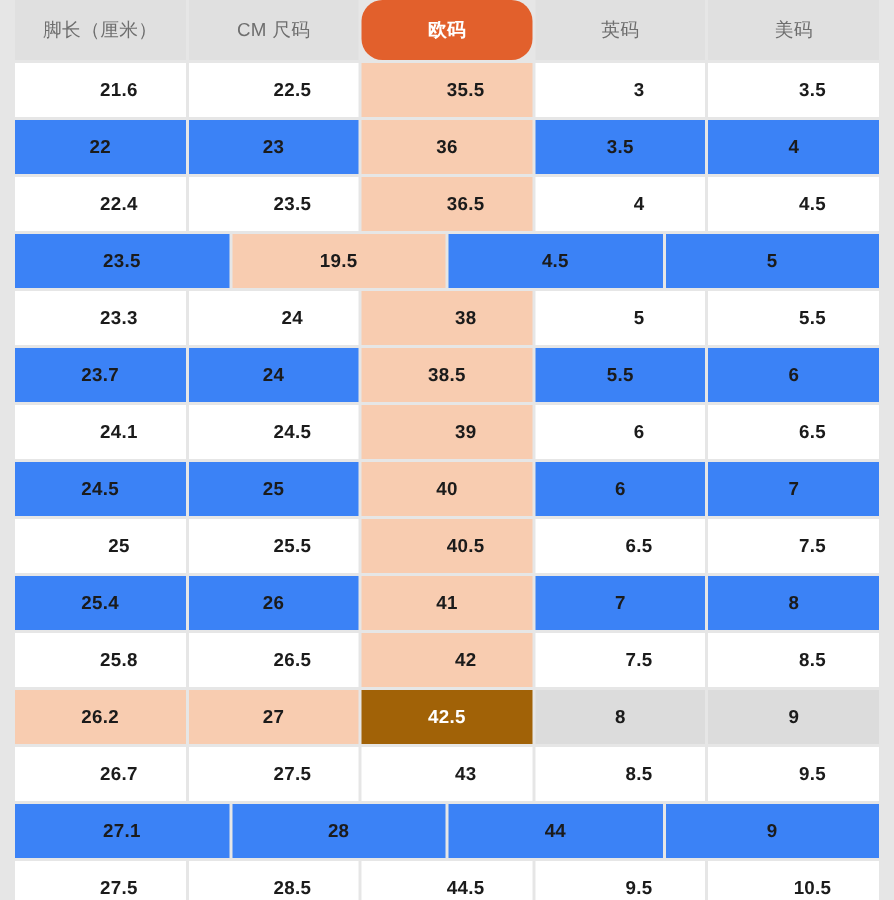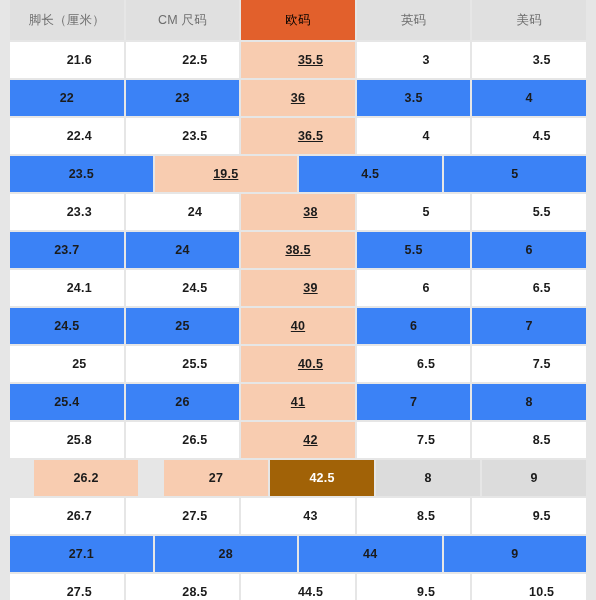--- a/index.html
+++ b/index.html
@@ -60,34 +60,35 @@
   }
   .row.header .cell {
     height: 40px;
     background: #e0e0e0;
     color: #6e6e6e;
     font-weight: normal;
     font-size: 12.5px;
   }
   .row.header .cell.accent {
     background: #e2602c;
-    color: #000000;
-    font-weight: normal;
+    color: #ffffff;
+    font-weight: bold;
+    border-radius: 14px;
   }
 
   
   .row.odd .cell { background: #ffffff; padding-left: 25px; }
   .row.even .cell { background: #3b82f6; }
 
   
-  .cell.euro-band { background: #f8ccb0 !important; text-decoration: underline; }
+  .cell.euro-band { background: #f8ccb0 !important; }
 
   
   .row.selected .cell { background: #dcdcdc; }
-  .row.selected .cell.soft { background: #f8ccb0; margin-left: 24px; }
+  .row.selected .cell.soft { background: #f8ccb0; }
   .row.selected .cell.strong {
     background: #a16207;
     color: #ffffff;
   }
 </style>
 </head>
 <body>
 
 <div id="size-chart">
   <div class="table">

